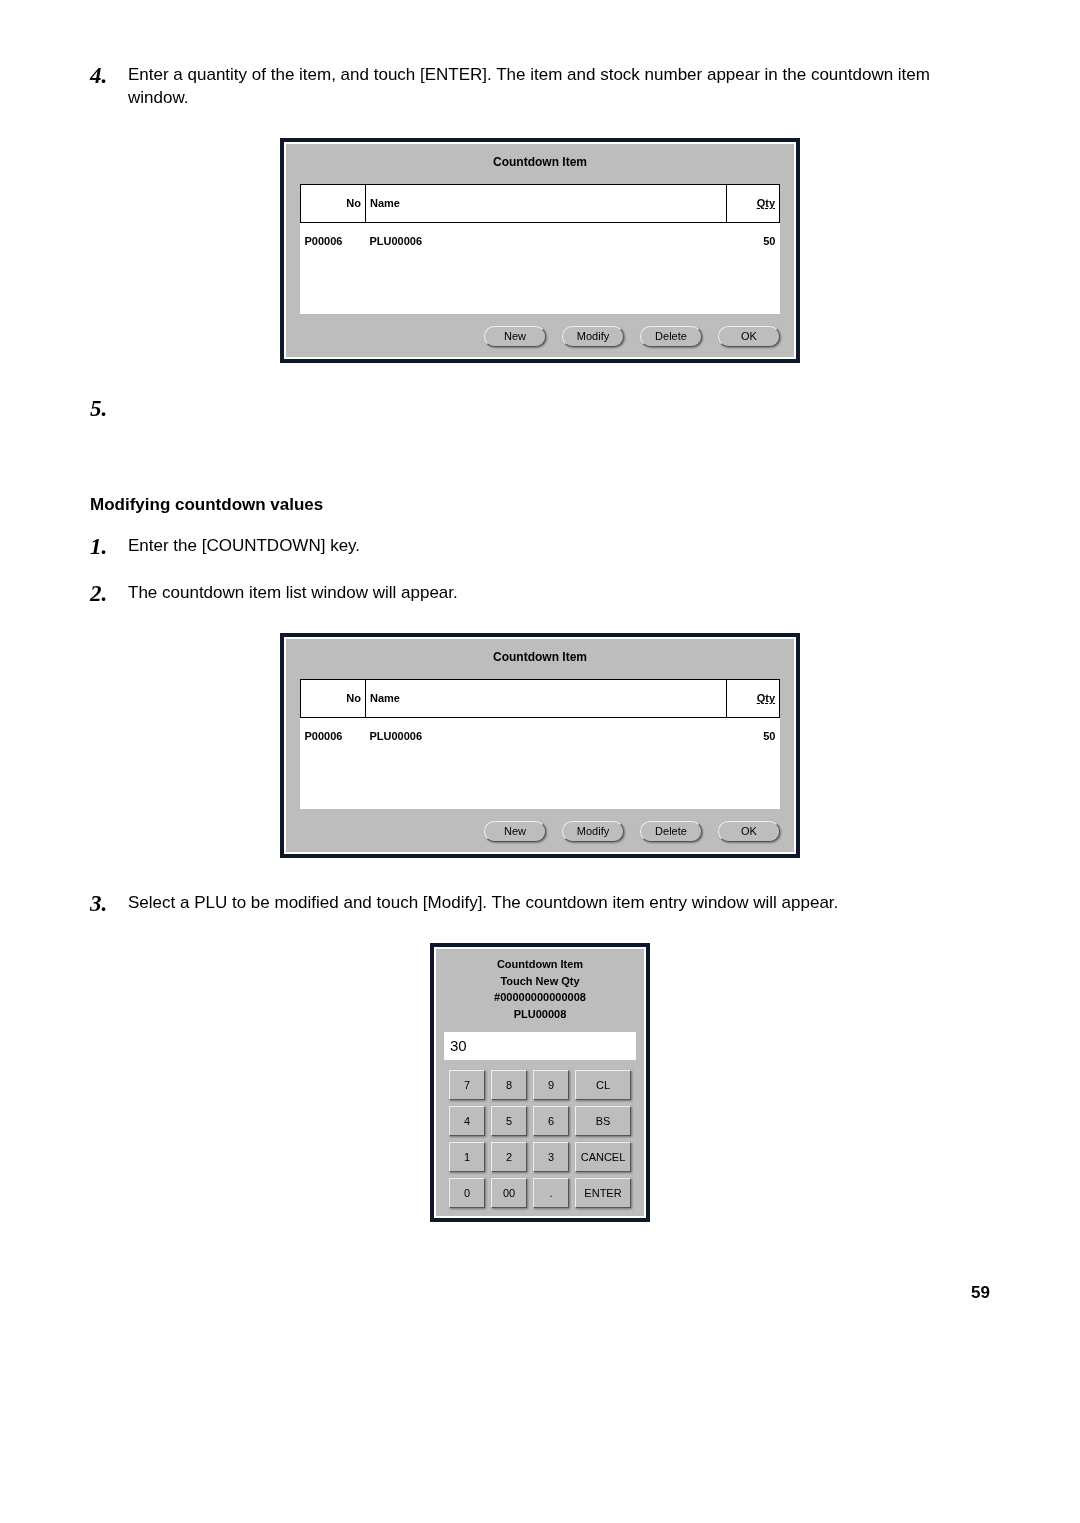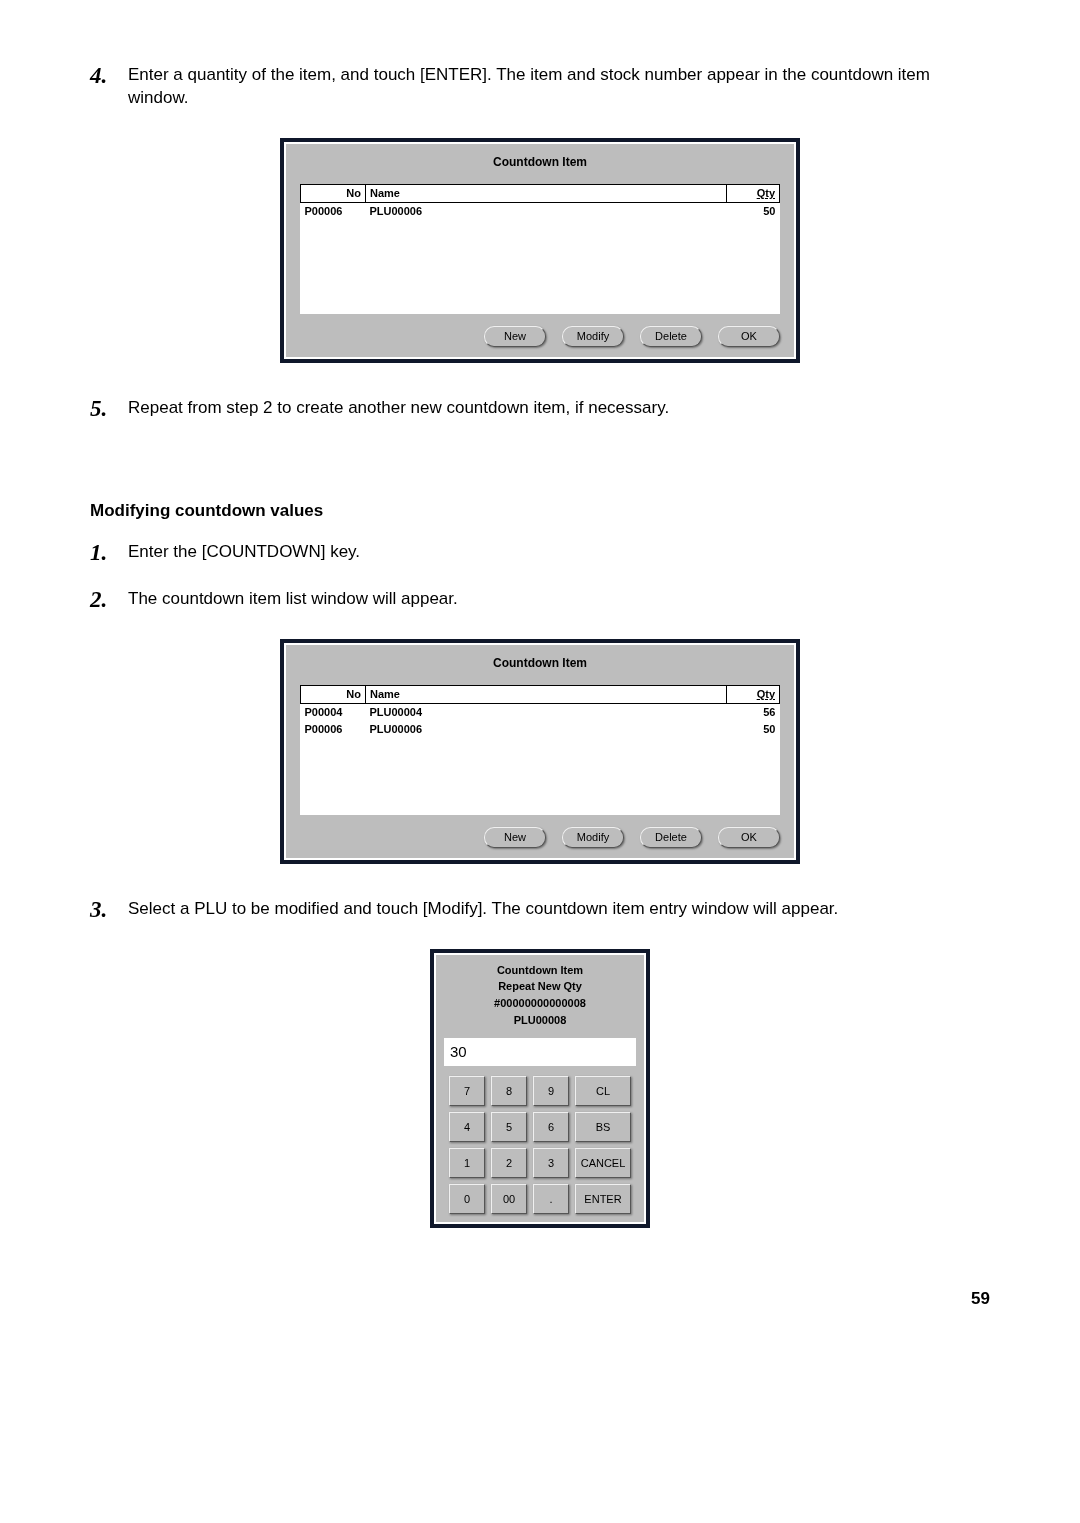--- a/index.html
+++ b/index.html
@@ -60,21 +60,21 @@
     font-size: 12px;
     margin-bottom: 14px;
   }
   .tbl {
     width: 100%;
     border-collapse: collapse;
     background: #fff;
     font-size: 11px;
   }
   .tbl th, .tbl td {
-    padding: 1px 4px;
+    padding: 11px 4px;
     text-align: left;
   }
   .tbl th {
     border: 1px solid #000;
     font-weight: bold;
     background: #fff;
   }
   .tbl th.qty, .tbl td.qty {
     text-align: right;
   }
@@ -193,21 +193,20 @@
       <div class="btn">Modify</div>
       <div class="btn">Delete</div>
       <div class="btn">OK</div>
     </div>
   </div>
 </div>
 
 <div class="step">
   <div class="step-num">5.</div>
   <div class="step-body">
-    <p>Repeat from step 2 to create another new countdown item, if necessary.</p>
   </div>
 </div>
 
 <div class="section-title">Modifying countdown values</div>
 
 <div class="step">
   <div class="step-num">1.</div>
   <div class="step-body">
     <p>Enter the [COUNTDOWN] key.</p>
   </div>
@@ -227,25 +226,20 @@
       <table class="tbl">
         <thead>
           <tr>
             <th class="no" style="text-align:right">No</th>
             <th>Name</th>
             <th class="qty">Qty</th>
           </tr>
         </thead>
         <tbody>
           <tr>
-            <td>P00004</td>
-            <td>PLU00004</td>
-            <td class="qty">56</td>
-          </tr>
-          <tr>
             <td>P00006</td>
             <td>PLU00006</td>
             <td class="qty">50</td>
           </tr>
         </tbody>
       </table>
     </div>
     <div class="btn-row">
       <div class="btn">New</div>
       <div class="btn">Modify</div>
@@ -258,21 +252,21 @@
 <div class="step">
   <div class="step-num">3.</div>
   <div class="step-body">
     <p>Select a PLU to be modified and touch [Modify].  The countdown item entry window will appear.</p>
   </div>
 </div>
 
 <div class="dialog-outer keypad">
   <div class="keypad-inner">
     <div class="kp-title">Countdown Item</div>
-    <div class="kp-sub">Repeat New Qty</div>
+    <div class="kp-sub">Touch New Qty</div>
     <div class="kp-sub">#00000000000008</div>
     <div class="kp-sub">PLU00008</div>
     <div class="kp-display">30</div>
     <div class="kp-grid">
       <div class="kp-btn">7</div>
       <div class="kp-btn">8</div>
       <div class="kp-btn">9</div>
       <div class="kp-btn">CL</div>
       <div class="kp-btn">4</div>
       <div class="kp-btn">5</div>

